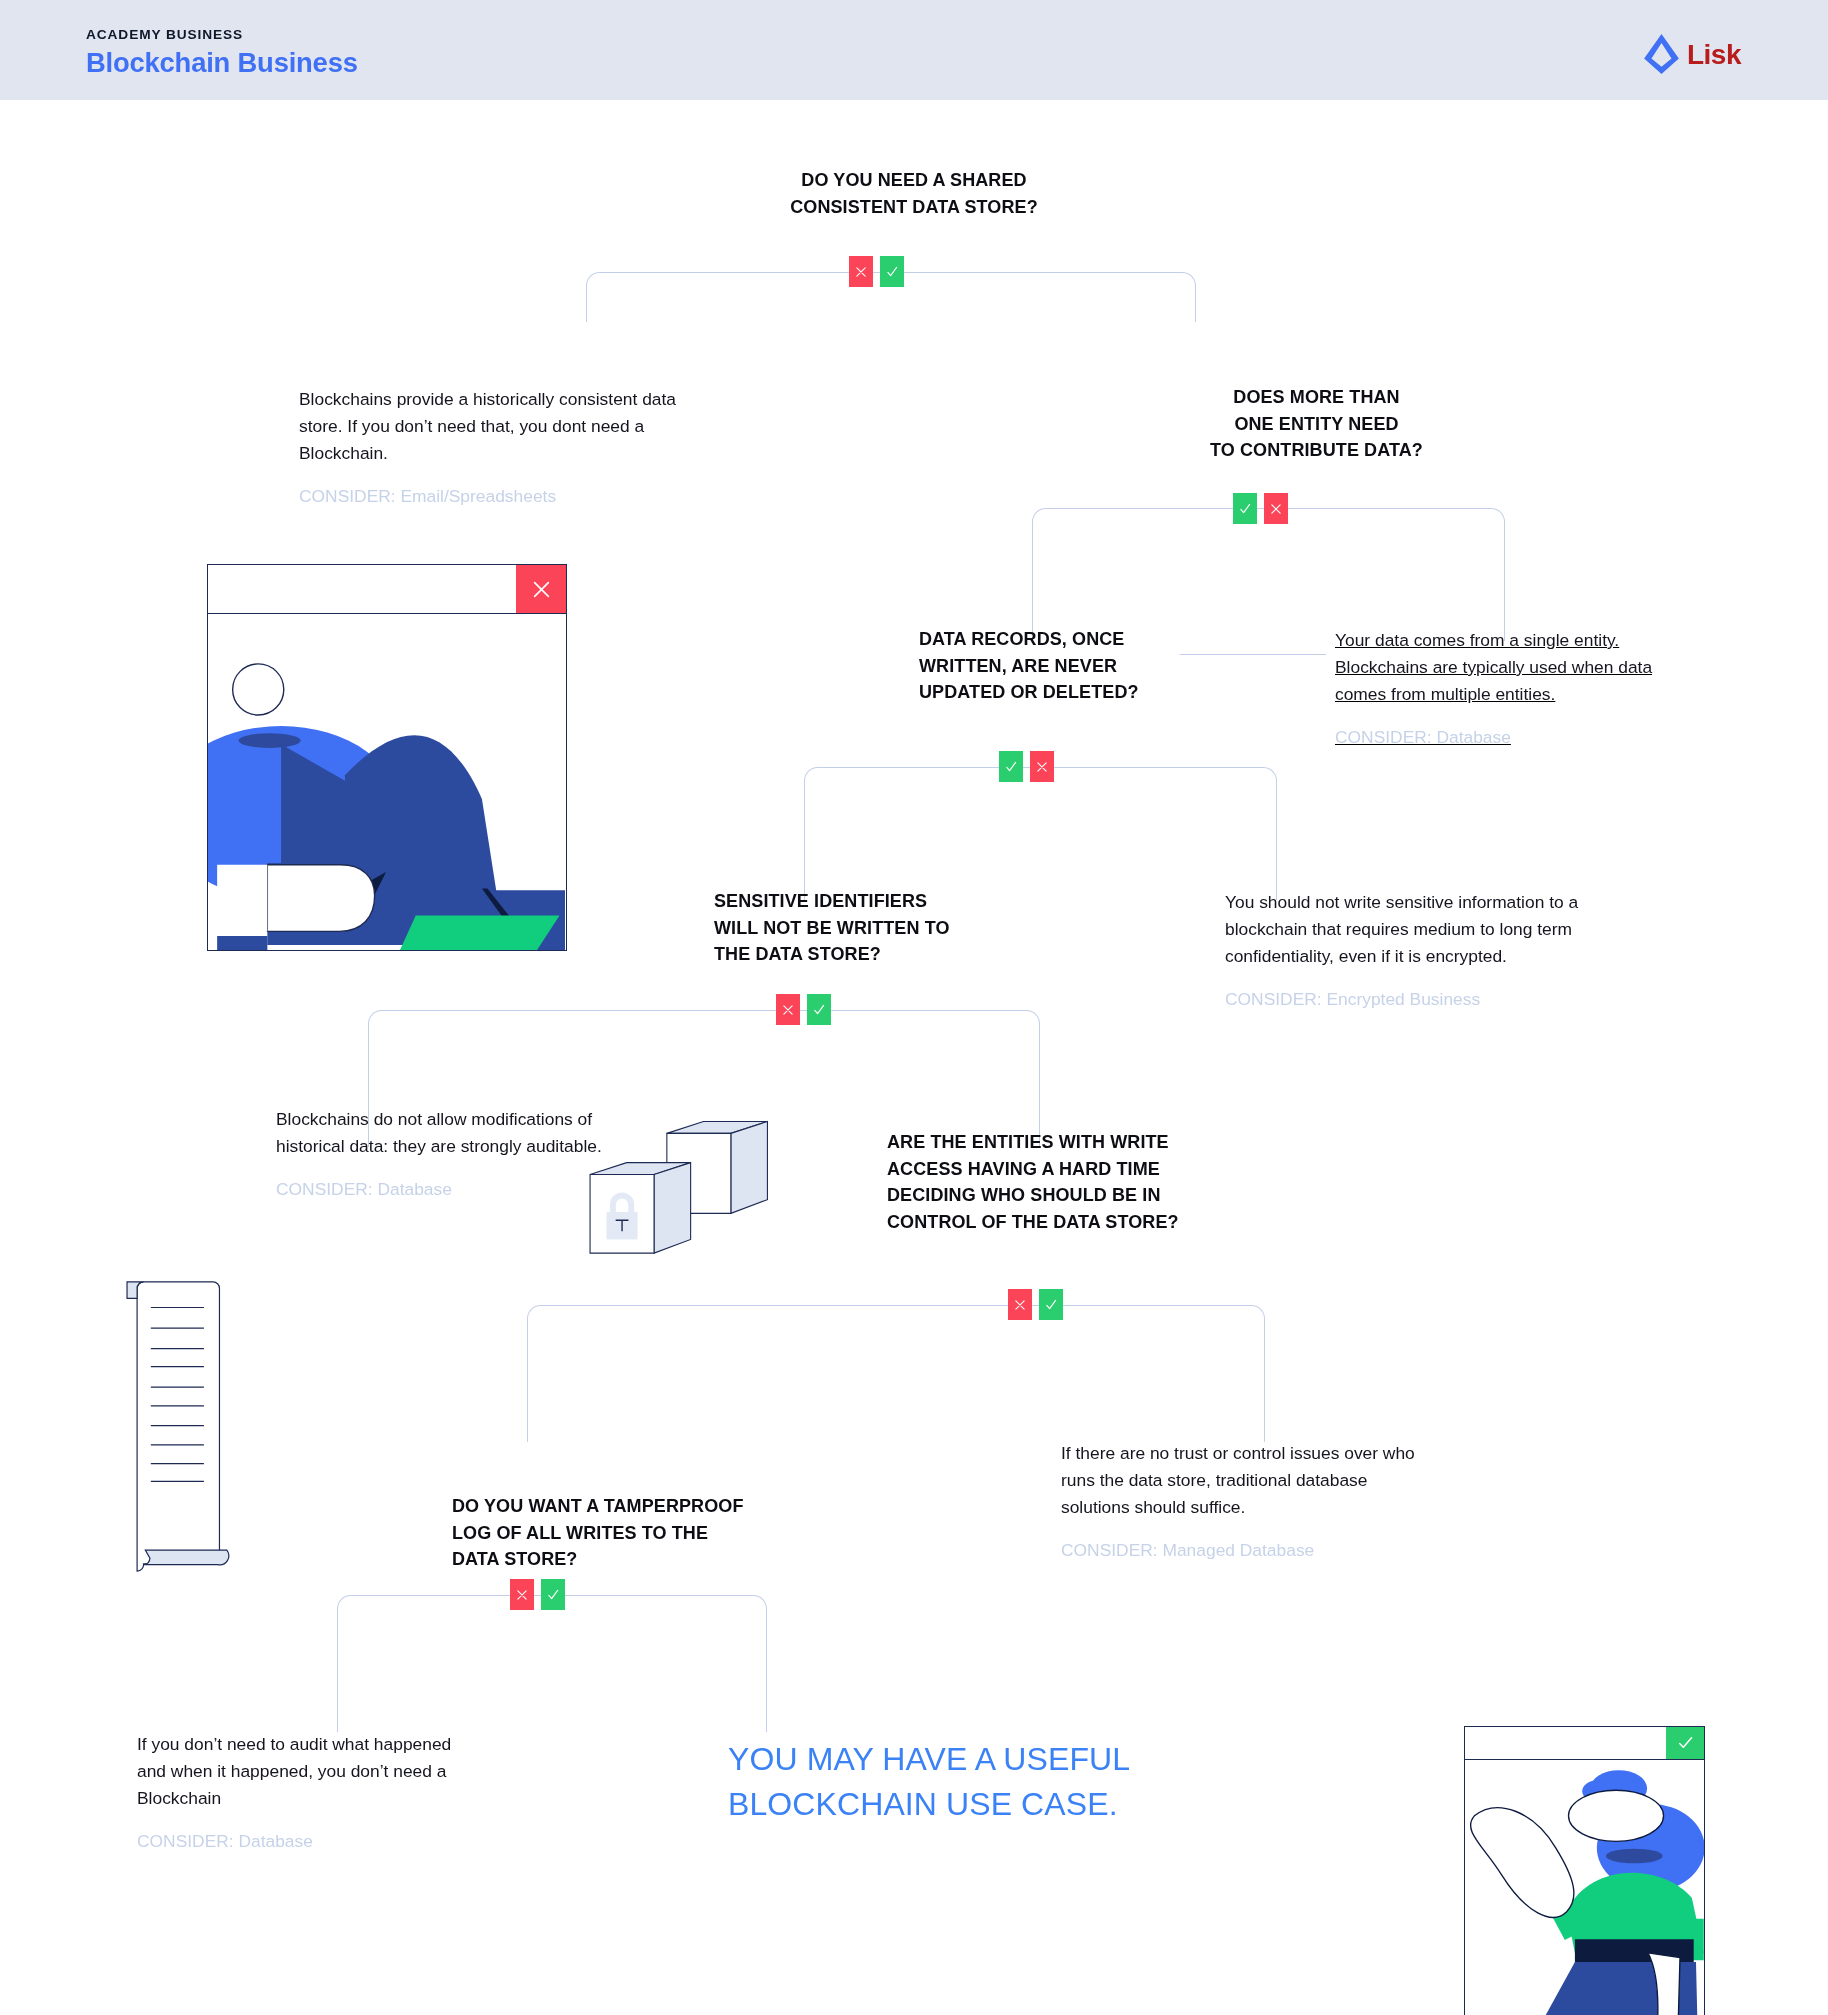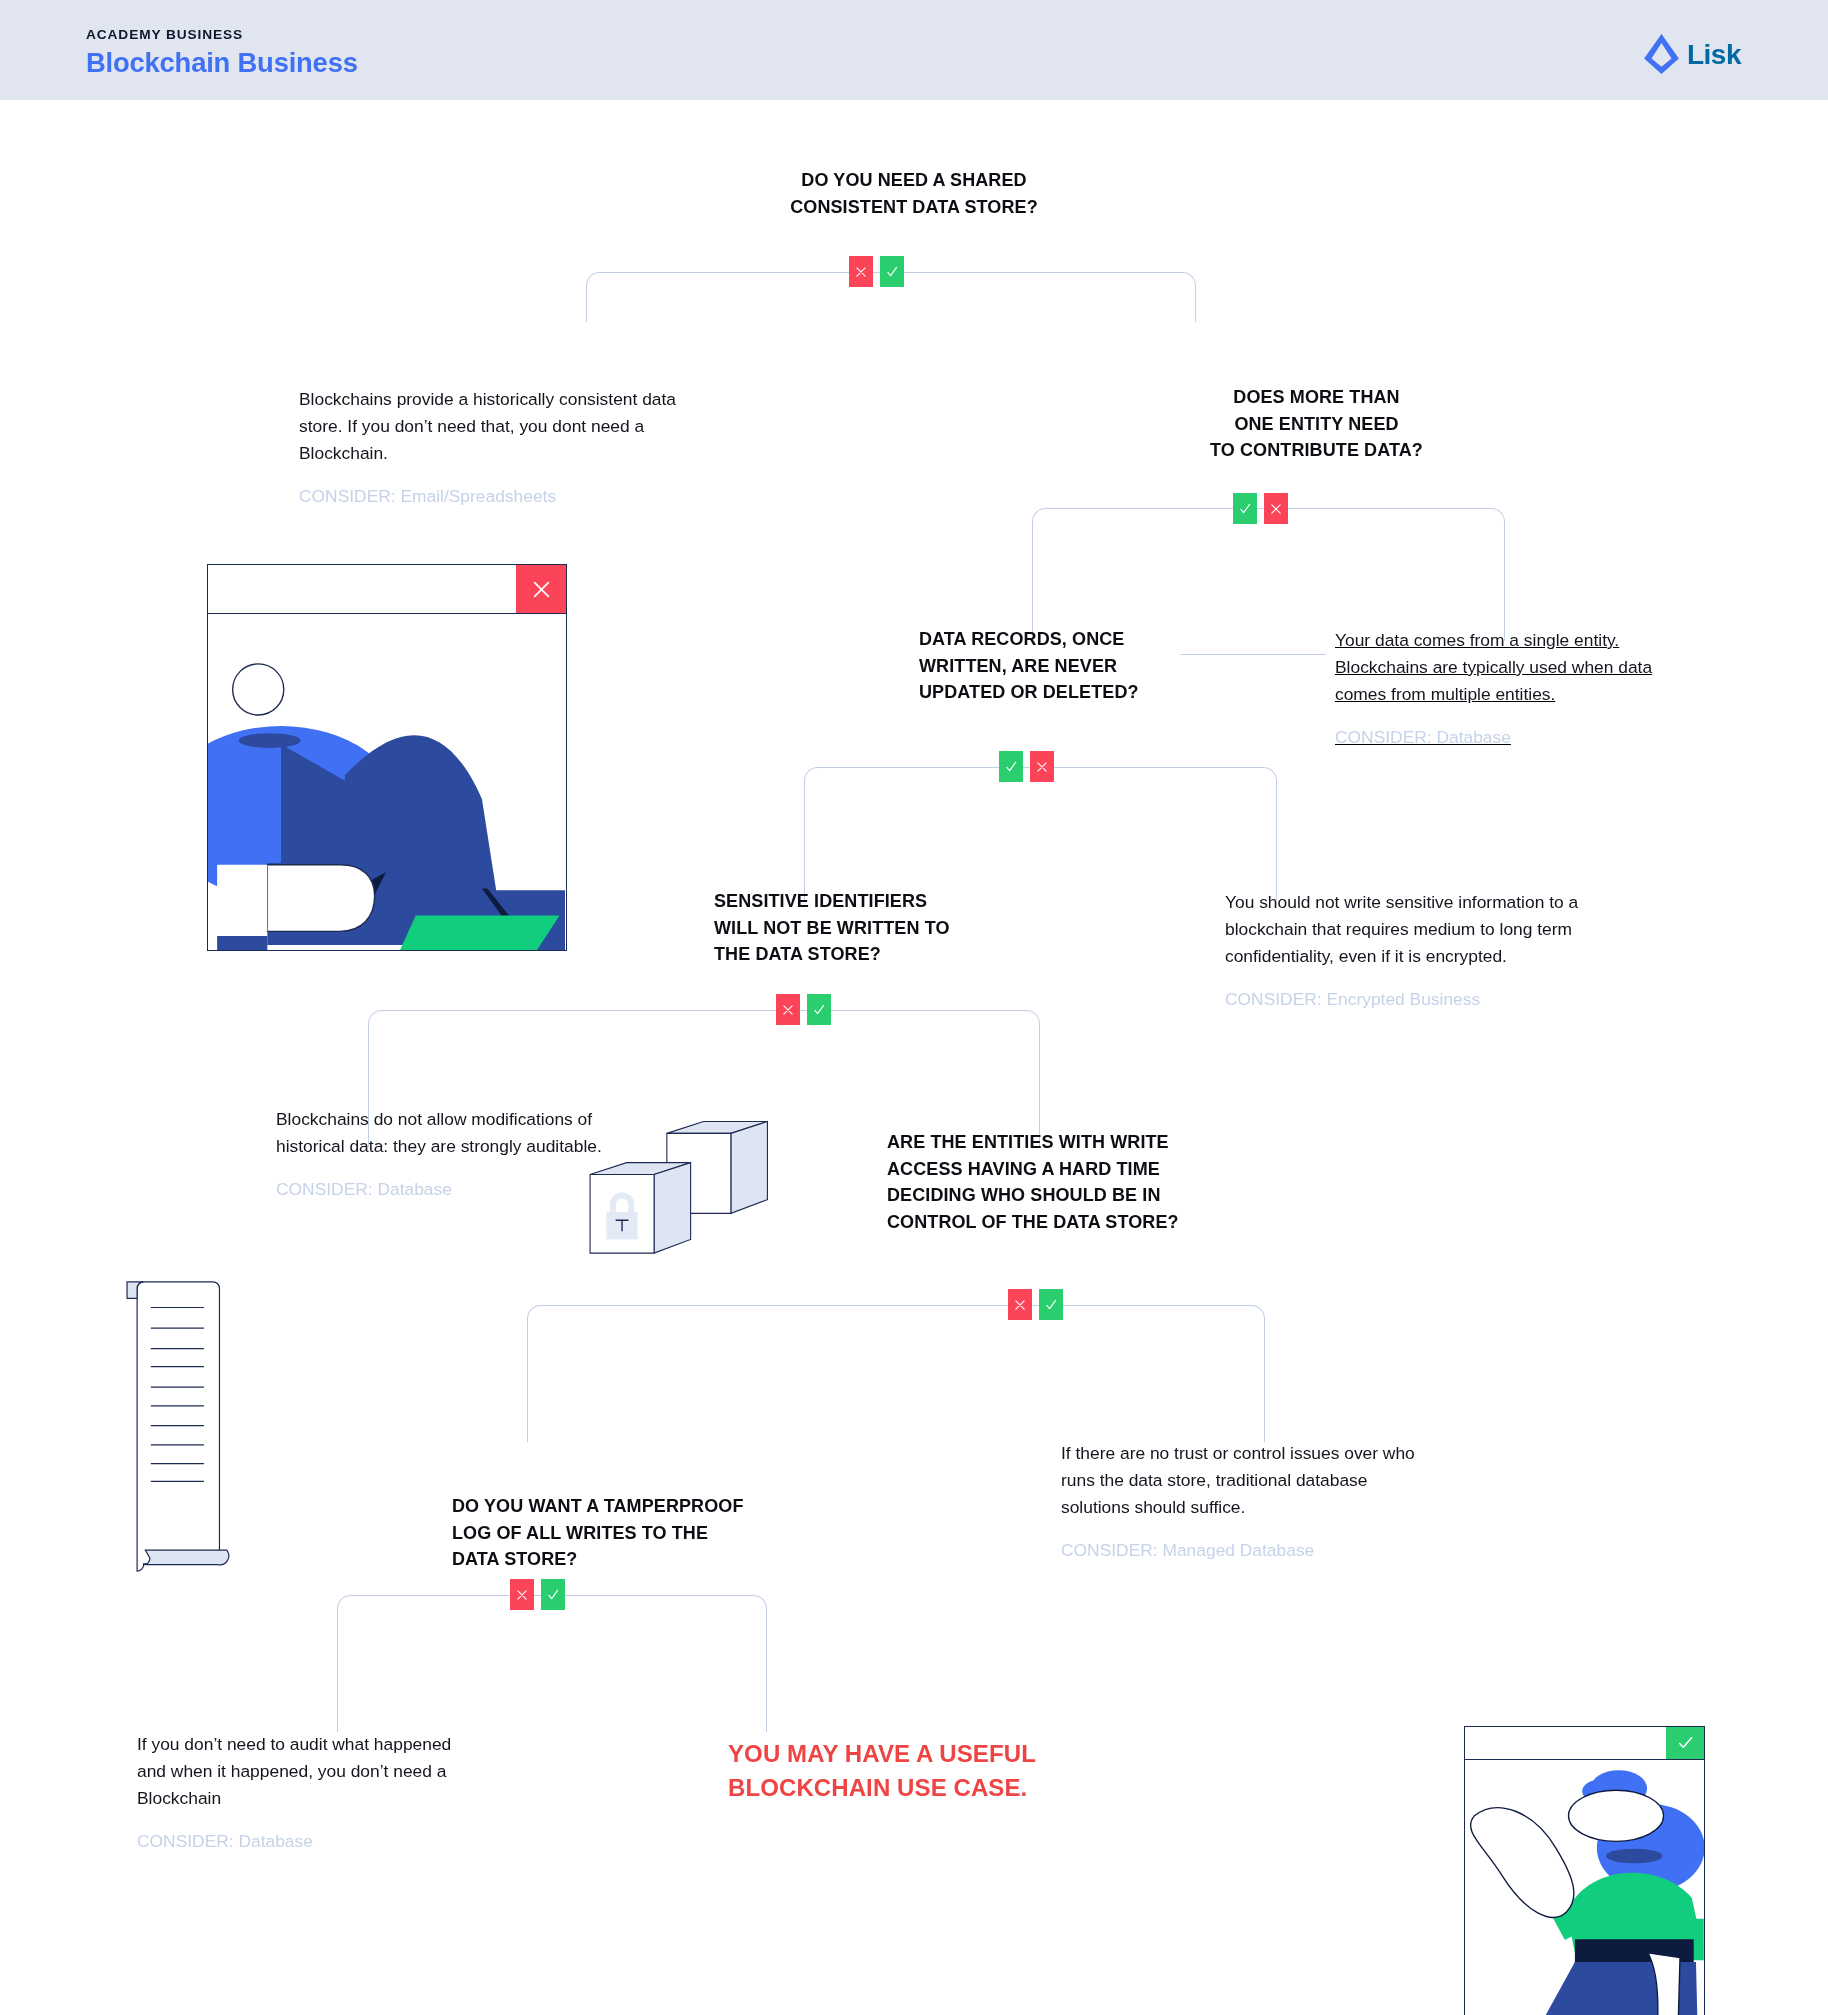--- a/index.html
+++ b/index.html
@@ -25,41 +25,41 @@
   #brand-title {
     margin-top:7px;
     font-size:27.4px; font-weight:bold; letter-spacing:-0.2px;
     color:#4070f4; line-height:1;
   }
   #logo-wrap {
     right:87px; top:33px;
     display:flex; align-items:center; gap:7.3px;
   }
   #logo-word {
-    font-size:28px; font-weight:bold; color:#0369a1;
+    font-size:28px; font-weight:bold; color:#b91c1c;
     letter-spacing:-0.5px; line-height:1;
   }
 
   
   .question {
     font-size:18px; font-weight:bold; color:#0d0d14;
     line-height:1.48; letter-spacing:0.1px;
     text-transform:uppercase;
   }
   .q-center { text-align:center; }
   .answer {
     font-size:17.4px; color:#15151f; line-height:1.54;
     font-weight:normal;
   }
   .consider {
     margin-top:17.4px;
     font-size:17.4px; color:#c6d2e8; line-height:1.4;
   }
   .final {
-    font-size:24px; font-weight:bold; color:#ef4444;
+    font-size:32px; font-weight:normal; color:#3b82f6;
     line-height:1.42; letter-spacing:0.1px; text-transform:uppercase;
   }
 
   
   .badge {
     width:24px; height:31px;
     display:flex; align-items:center; justify-content:center;
   }
   .badge.no  { background:#fb4458; }
   .badge.yes { background:#2bce6e; }

